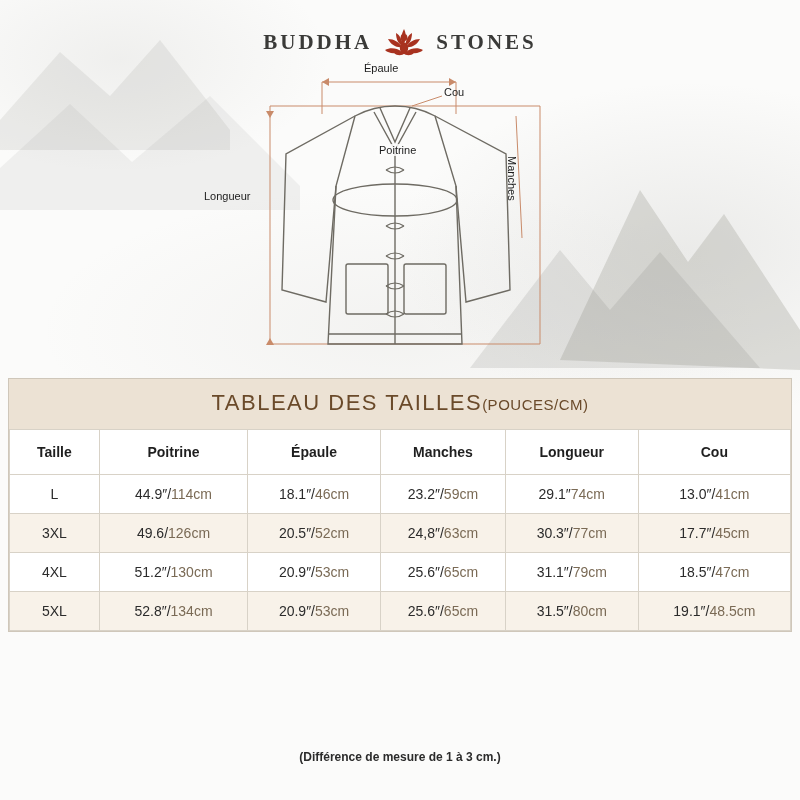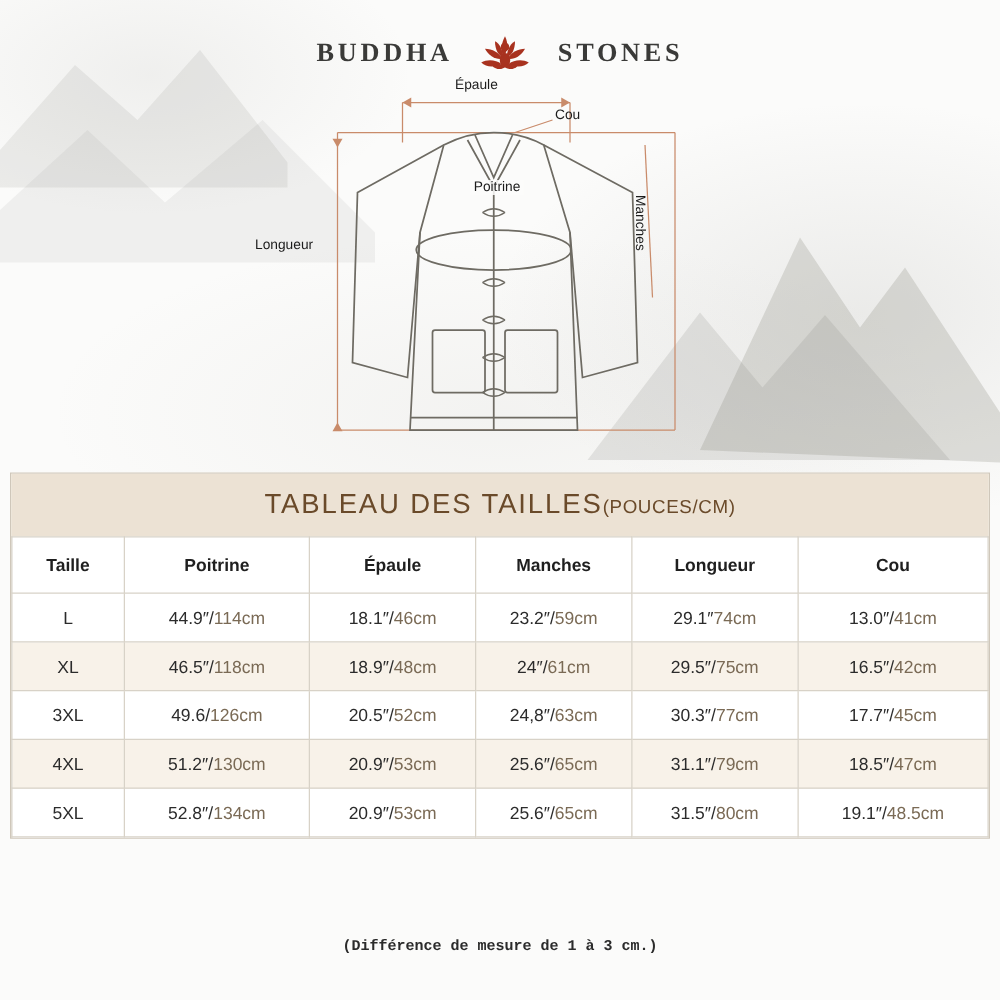--- a/index.html
+++ b/index.html
@@ -32,21 +32,20 @@
   }
   
   .brand {
     position: absolute;
     top: 20px;
     left: 0;
     width: 800px;
     display: flex;
     align-items: center;
     justify-content: center;
-    gap: 10px;
   }
   .brand-word {
     font-family: "Liberation Serif", serif;
     font-size: 21px;
     letter-spacing: 3px;
     color: #3a3a38;
     font-weight: 700;
   }
   .brand-logo {
     width: 64px;
@@ -135,21 +134,21 @@
   }
   .footnote {
     position: absolute;
     left: 0;
     top: 750px;
     width: 800px;
     text-align: center;
     font-size: 12px;
     font-weight: 700;
     color: #2b2b2b;
-    font-family: Liberation Mono, monospace;
+    font-family: Liberation Sans, sans-serif;
   }
   col.c-size { width: 11.5%; }
   col.c-chest { width: 19%; }
   col.c-shoulder { width: 17%; }
   col.c-sleeve { width: 16%; }
   col.c-length { width: 17%; }
   col.c-neck { width: 19.5%; }
 </style>
 </head>
 <body>
@@ -283,28 +282,20 @@
       <tbody>
         <tr>
           <td class="size-cell">L</td>
           <td><span>44.9″/</span><span class="cm">114cm</span></td>
           <td><span>18.1″/</span><span class="cm">46cm</span></td>
           <td><span>23.2″/</span><span class="cm">59cm</span></td>
           <td><span>29.1″</span><span class="cm">74cm</span></td>
           <td><span>13.0″/</span><span class="cm">41cm</span></td>
         </tr>
         <tr>
-          <td class="size-cell">XL</td>
-          <td><span>46.5″/</span><span class="cm">118cm</span></td>
-          <td><span>18.9″/</span><span class="cm">48cm</span></td>
-          <td><span>24″/</span><span class="cm">61cm</span></td>
-          <td><span>29.5″/</span><span class="cm">75cm</span></td>
-          <td><span>16.5″/</span><span class="cm">42cm</span></td>
-        </tr>
-        <tr>
           <td class="size-cell">3XL</td>
           <td><span>49.6/</span><span class="cm">126cm</span></td>
           <td><span>20.5″/</span><span class="cm">52cm</span></td>
           <td><span>24,8″/</span><span class="cm">63cm</span></td>
           <td><span>30.3″/</span><span class="cm">77cm</span></td>
           <td><span>17.7″/</span><span class="cm">45cm</span></td>
         </tr>
         <tr>
           <td class="size-cell">4XL</td>
           <td><span>51.2″/</span><span class="cm">130cm</span></td>

